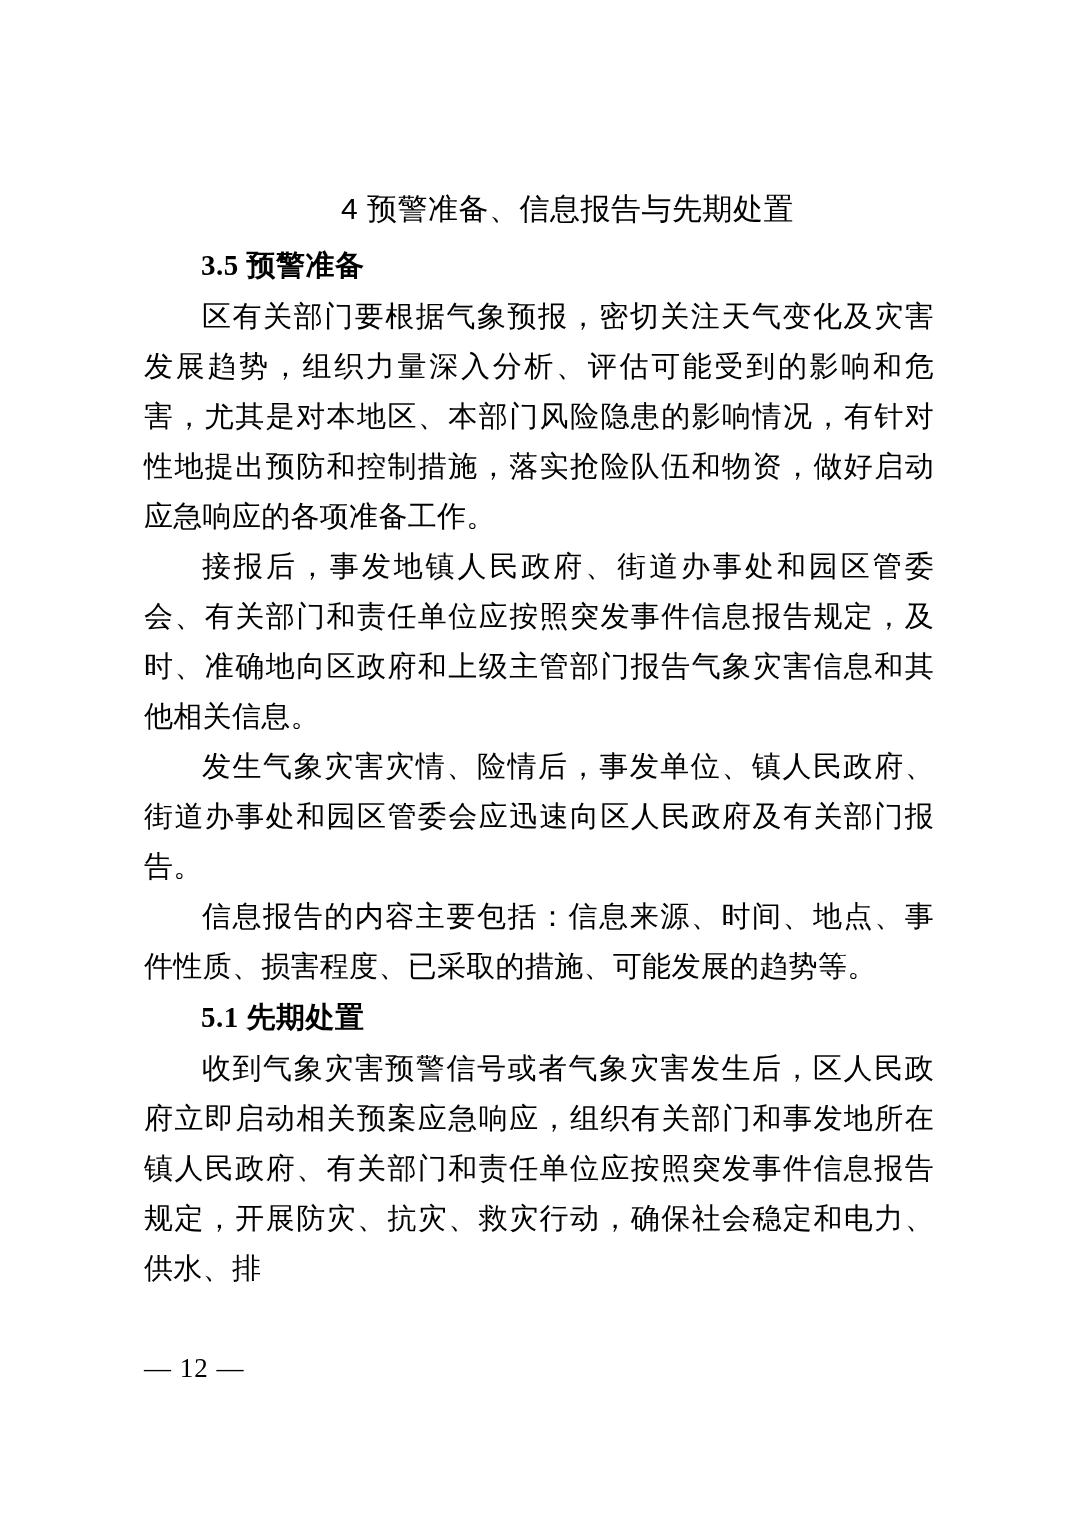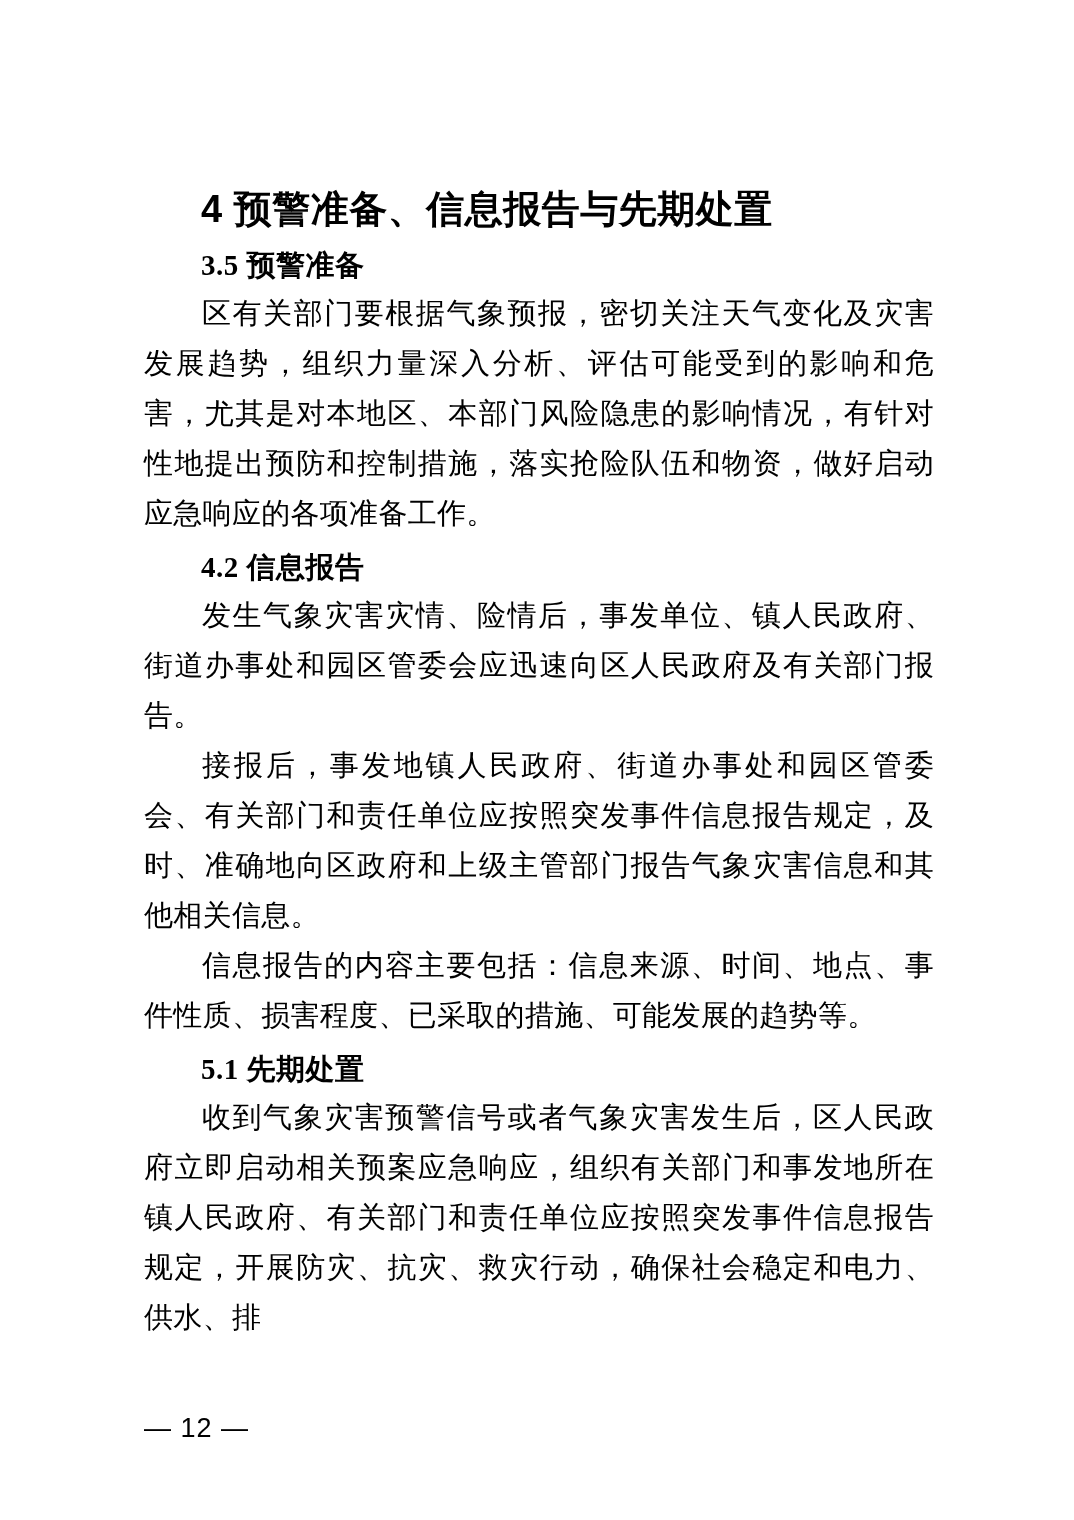--- a/index.html
+++ b/index.html
@@ -18,65 +18,64 @@
   }
   .content {
     position: absolute;
     left: 144px;
     top: 182px;
     width: 790px;
   }
   .h1 {
     margin: 0 0 3px 0;
     font-family: "Liberation Sans", "DejaVu Sans", sans-serif;
-    font-weight: bold;
-    font-size: 38px;
+    font-weight: normal;
+    font-size: 30px;
     line-height: 54px;
     text-indent: 57px;
     letter-spacing: 0.5px;
+    text-align: center;
   }
   .h2 {
     margin: 0;
     font-family: "Liberation Serif", "DejaVu Serif", serif;
     font-weight: bold;
     font-size: 29px;
     line-height: 52px;
     text-indent: 57px;
     letter-spacing: 0.5px;
   }
   .para {
     margin: 0;
     font-size: 29px;
     line-height: 50px;
     text-indent: 58px;
     text-align: justify;
     text-justify: inter-character;
     letter-spacing: 0.3px;
     word-break: break-all;
-    font-family: Liberation Mono, monospace;
   }
   .page-number {
     position: absolute;
     left: 144px;
-    top: 1408px;
+    top: 1348px;
     font-size: 27px;
     line-height: 40px;
     letter-spacing: 1px;
-    font-family: Liberation Sans, sans-serif;
+    font-family: Liberation Serif, serif;
   }
 </style>
 </head>
 <body>
 
 <div class="page">
   <div class="content">
     <h1 class="h1">4 预警准备、信息报告与先期处置</h1>
     <h2 class="h2">3.5 预警准备</h2>
     <p class="para">区有关部门要根据气象预报，密切关注天气变化及灾害发展趋势，组织力量深入分析、评估可能受到的影响和危害，尤其是对本地区、本部门风险隐患的影响情况，有针对性地提出预防和控制措施，落实抢险队伍和物资，做好启动应急响应的各项准备工作。</p>
-    <h2 class="h2">4.2 信息报告</h2>
+    <p class="para">接报后，事发地镇人民政府、街道办事处和园区管委会、有关部门和责任单位应按照突发事件信息报告规定，及时、准确地向区政府和上级主管部门报告气象灾害信息和其他相关信息。</p>
     <p class="para">发生气象灾害灾情、险情后，事发单位、镇人民政府、街道办事处和园区管委会应迅速向区人民政府及有关部门报告。</p>
-    <p class="para">接报后，事发地镇人民政府、街道办事处和园区管委会、有关部门和责任单位应按照突发事件信息报告规定，及时、准确地向区政府和上级主管部门报告气象灾害信息和其他相关信息。</p>
     <p class="para">信息报告的内容主要包括：信息来源、时间、地点、事件性质、损害程度、已采取的措施、可能发展的趋势等。</p>
     <h2 class="h2">5.1 先期处置</h2>
     <p class="para">收到气象灾害预警信号或者气象灾害发生后，区人民政府立即启动相关预案应急响应，组织有关部门和事发地所在镇人民政府、有关部门和责任单位应按照突发事件信息报告规定，开展防灾、抗灾、救灾行动，确保社会稳定和电力、供水、排</p>
   </div>
   <div class="page-number">— 12 —</div>
 </div>
 
 </body></html>

